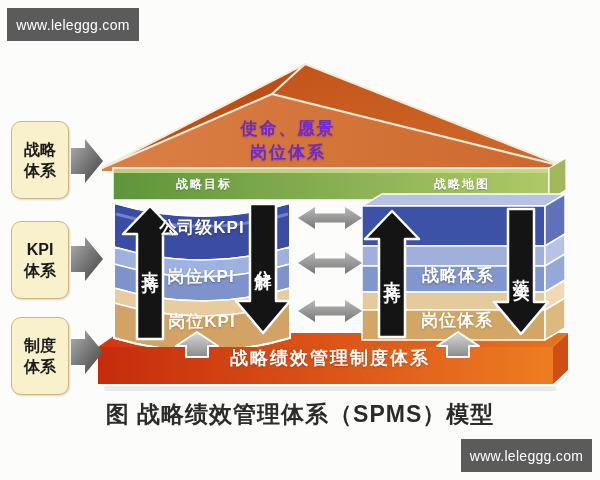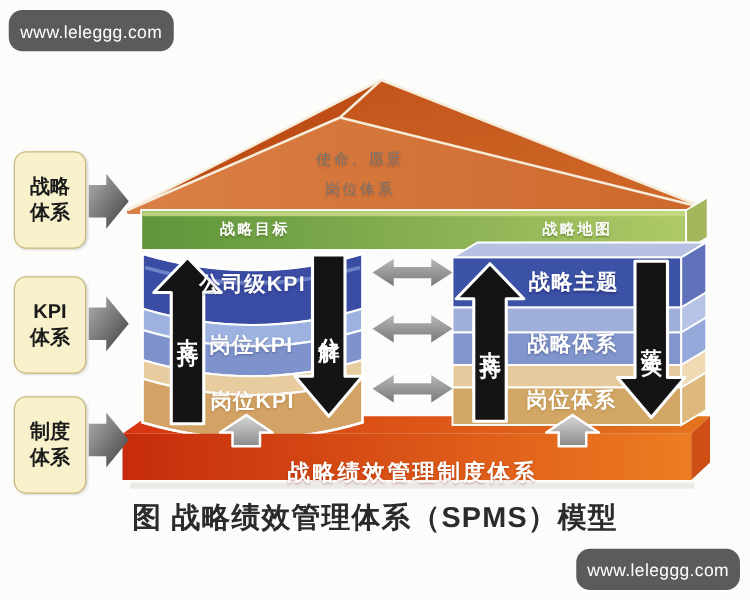--- a/index.html
+++ b/index.html
@@ -2,25 +2,25 @@
 <html><head>
 <meta charset="utf-8">
 <style>
   * { margin:0; padding:0; box-sizing:border-box; }
   html,body { width:600px; height:480px; font-family:"Liberation Sans",sans-serif; }
   .stage { position:relative; width:600px; height:480px; background:#FCFCFA; overflow:hidden; }
   .stage svg { position:absolute; left:0; top:0; }
 
   .ov { position:absolute; transform:translate(-50%,-50%); white-space:nowrap; }
   .wm { position:absolute; background:#5B5B5B; color:#FFFFFF; font-size:14px;
-        display:flex; align-items:center; justify-content:center; letter-spacing:.3px;border-radius:11px; }
+        display:flex; align-items:center; justify-content:center; letter-spacing:.3px; }
   .wm-tl { left:7px; top:8px; width:132px; height:33px; }
   .wm-br { left:461px; top:439px; width:131px; height:33px; }
 
-  .rooftext { color:#737373; font-weight:normal; font-size:12px; letter-spacing:2px;
+  .rooftext { color:#6d28d9; font-weight:bold; font-size:17px; letter-spacing:2px;
               text-shadow:0 1px 2px rgba(120,50,0,.35); }
   .greentext { color:#FFFFFF; font-weight:bold; font-size:12px; letter-spacing:2px;
                text-shadow:0 1px 1px rgba(40,80,0,.35); }
   .bandtext { color:#FFFFFF; font-weight:bold; font-size:17px; letter-spacing:1px;
               text-shadow:0 1px 2px rgba(0,0,60,.35); }
   .tantext  { text-shadow:0 1px 2px rgba(120,70,0,.35); }
   .vtext { color:#FFFFFF; font-weight:bold; font-size:17px;
            writing-mode:vertical-rl; text-orientation:upright; letter-spacing:5px; }
   .basetext { color:#FFFFFF; font-weight:bold; font-size:18px; letter-spacing:2px;
               text-shadow:0 1px 2px rgba(120,20,0,.4); }
@@ -152,30 +152,29 @@
 <div class="ov rooftext" style="left:288px; top:128px;">使命、愿景</div>
 <div class="ov rooftext" style="left:288px; top:152px;">岗位体系</div>
 
 <div class="ov greentext" style="left:204px; top:184px;">战略目标</div>
 <div class="ov bandtext" style="left:202px; top:227px;">公司级KPI</div>
 
 <div class="ov greentext" style="left:462px; top:184px;">战略地图</div>
 <div class="ov bandtext" style="left:201px; top:276px;">岗位KPI</div>
 <div class="ov bandtext tantext" style="left:202px; top:321px;">岗位KPI</div>
 
-<div class="ov bandtext" style="left:459px; top:226px;">战略主题</div>
 <div class="ov bandtext" style="left:458px; top:275px;">战略体系</div>
 <div class="ov bandtext tantext" style="left:457px; top:320px;">岗位体系</div>
 
 <div class="ov vtext" style="left:150px; top:262px;">支持</div>
 <div class="ov vtext" style="left:263px; top:261px;">分解</div>
 <div class="ov vtext" style="left:392px; top:272px;">支持</div>
 <div class="ov vtext" style="left:521px; top:270px;">落实</div>
 
-<div class="ov basetext" style="left:330px; top:378px;text-align:right;">战略绩效管理制度体系</div>
+<div class="ov basetext" style="left:330px; top:358px;text-align:right;">战略绩效管理制度体系</div>
 
 <div class="sidebox" style="left:40px; top:160px;">
   <span>战略</span>
   <span>体系</span>
 </div>
 <div class="sidebox" style="left:40px; top:260px;">
   <span>KPI</span>
   <span>体系</span>
 </div>
 <div class="sidebox" style="left:40px; top:356px;">

